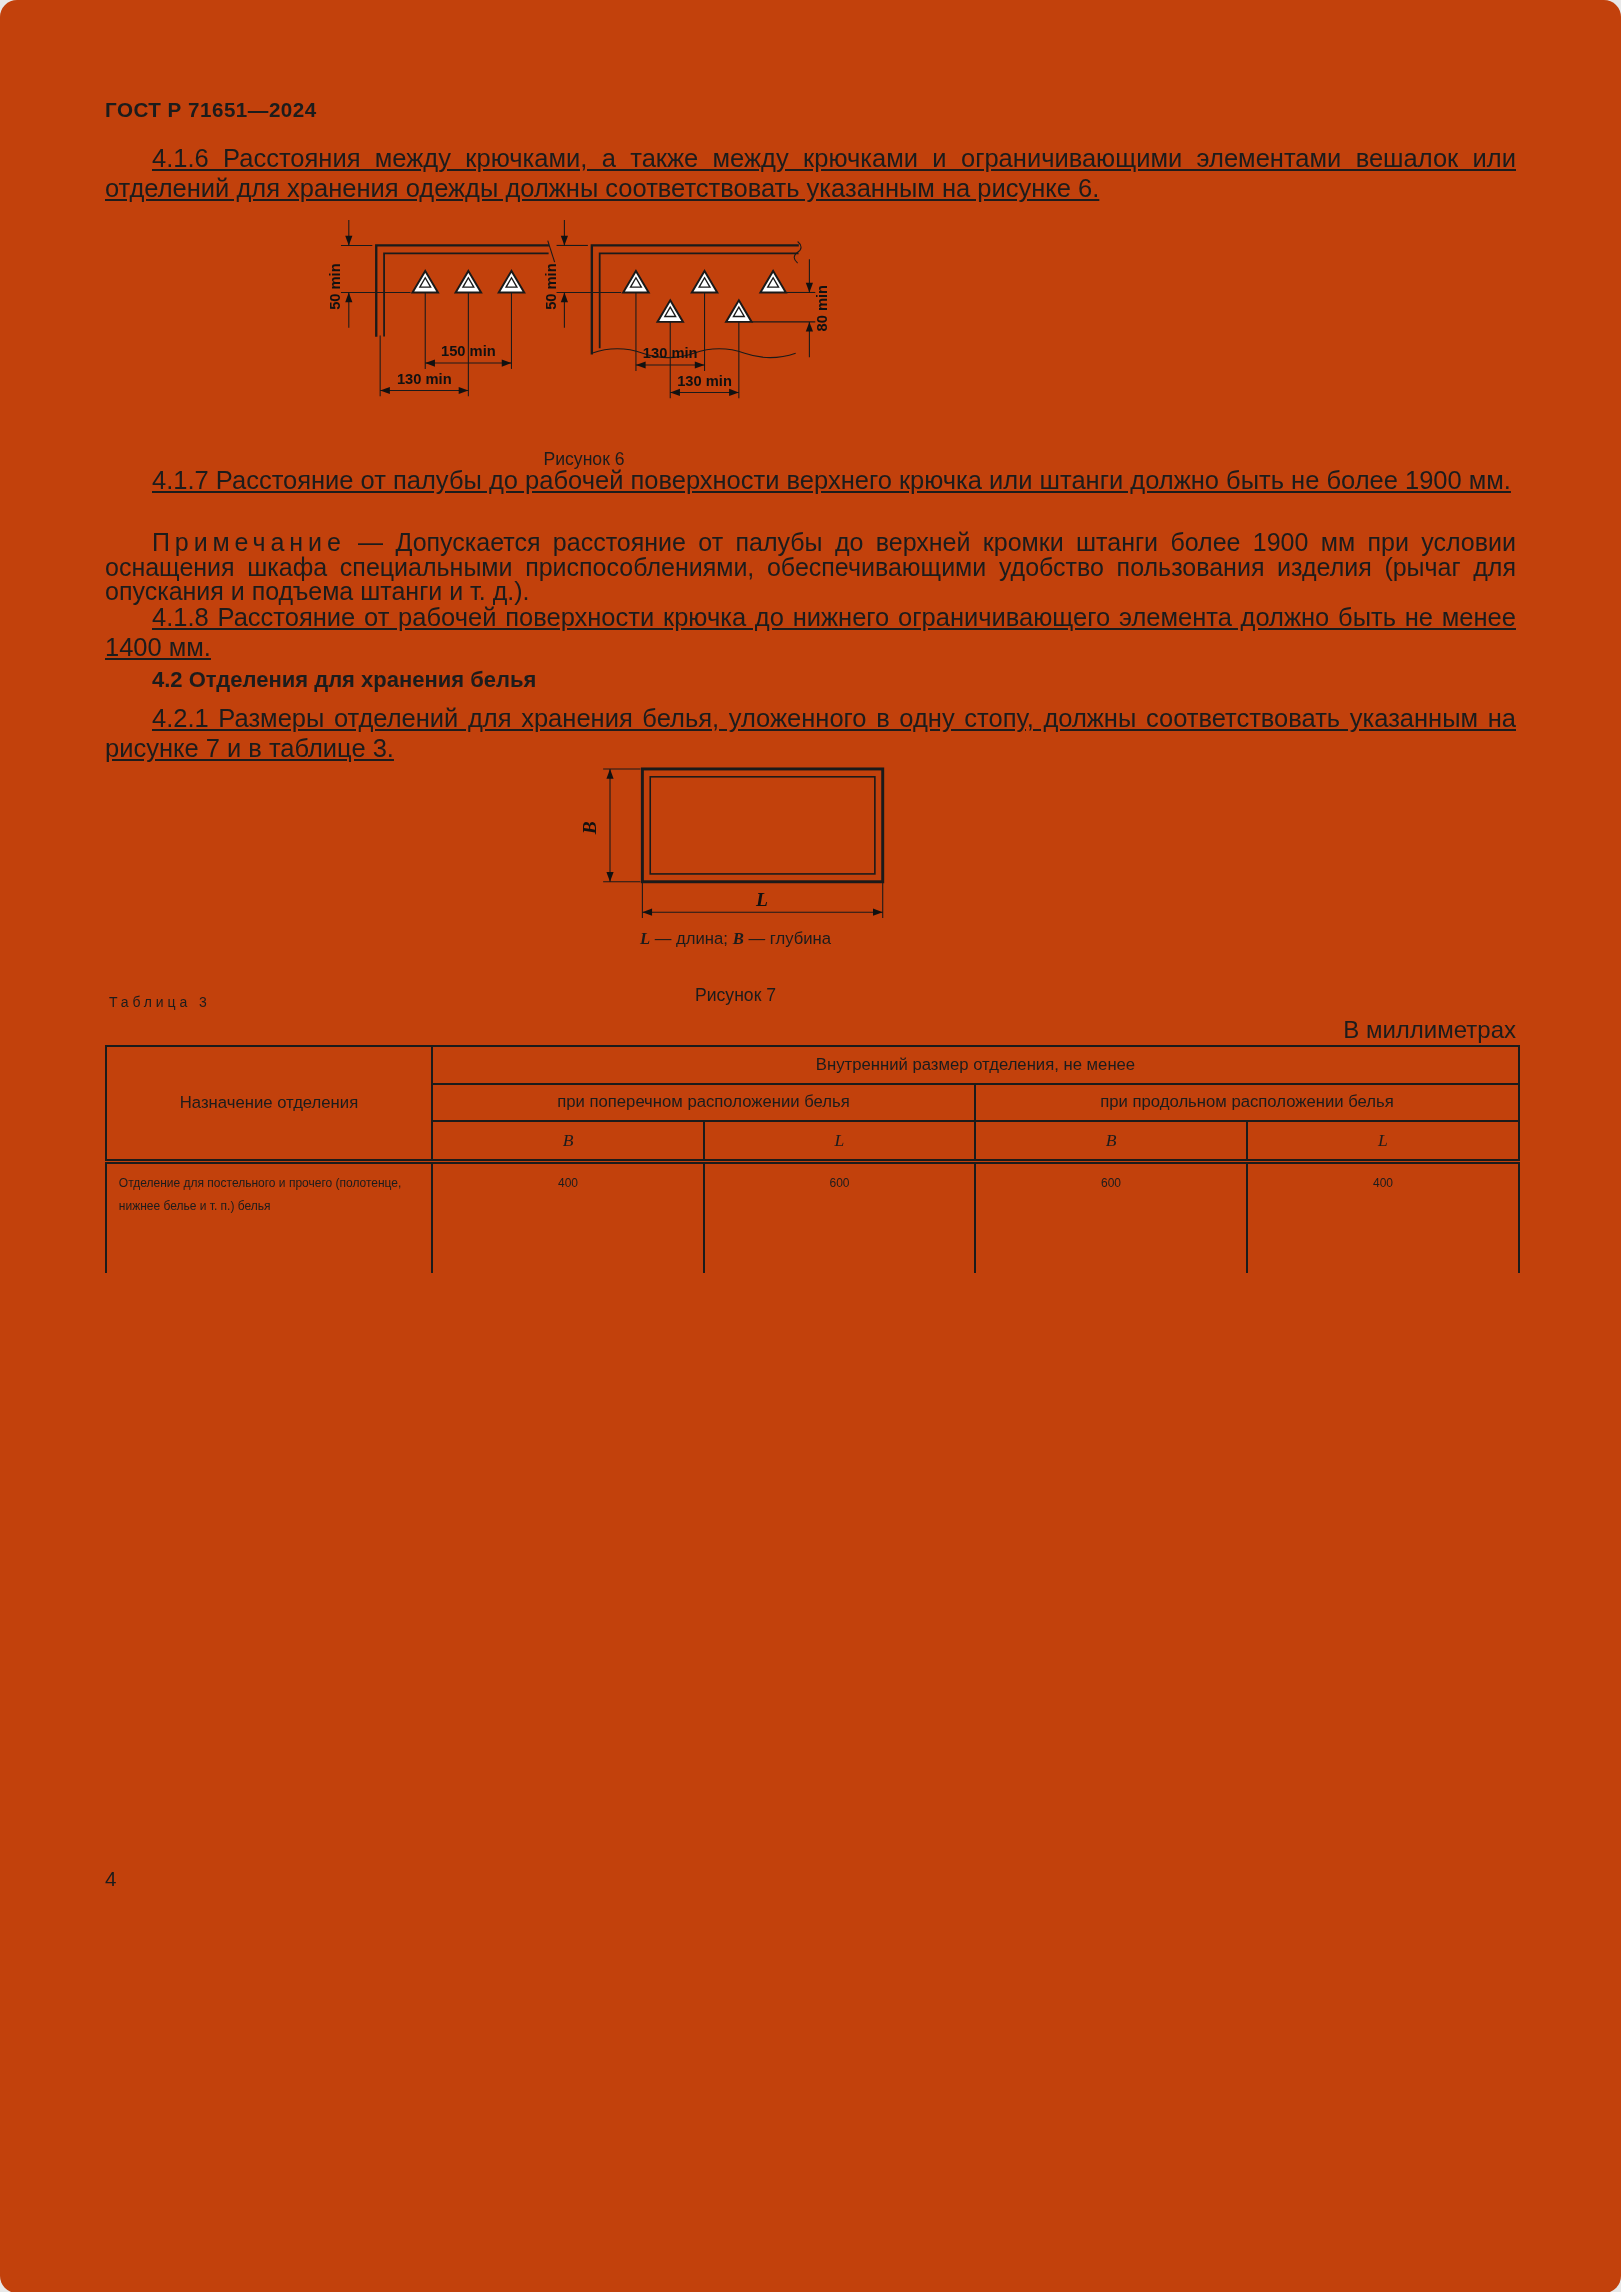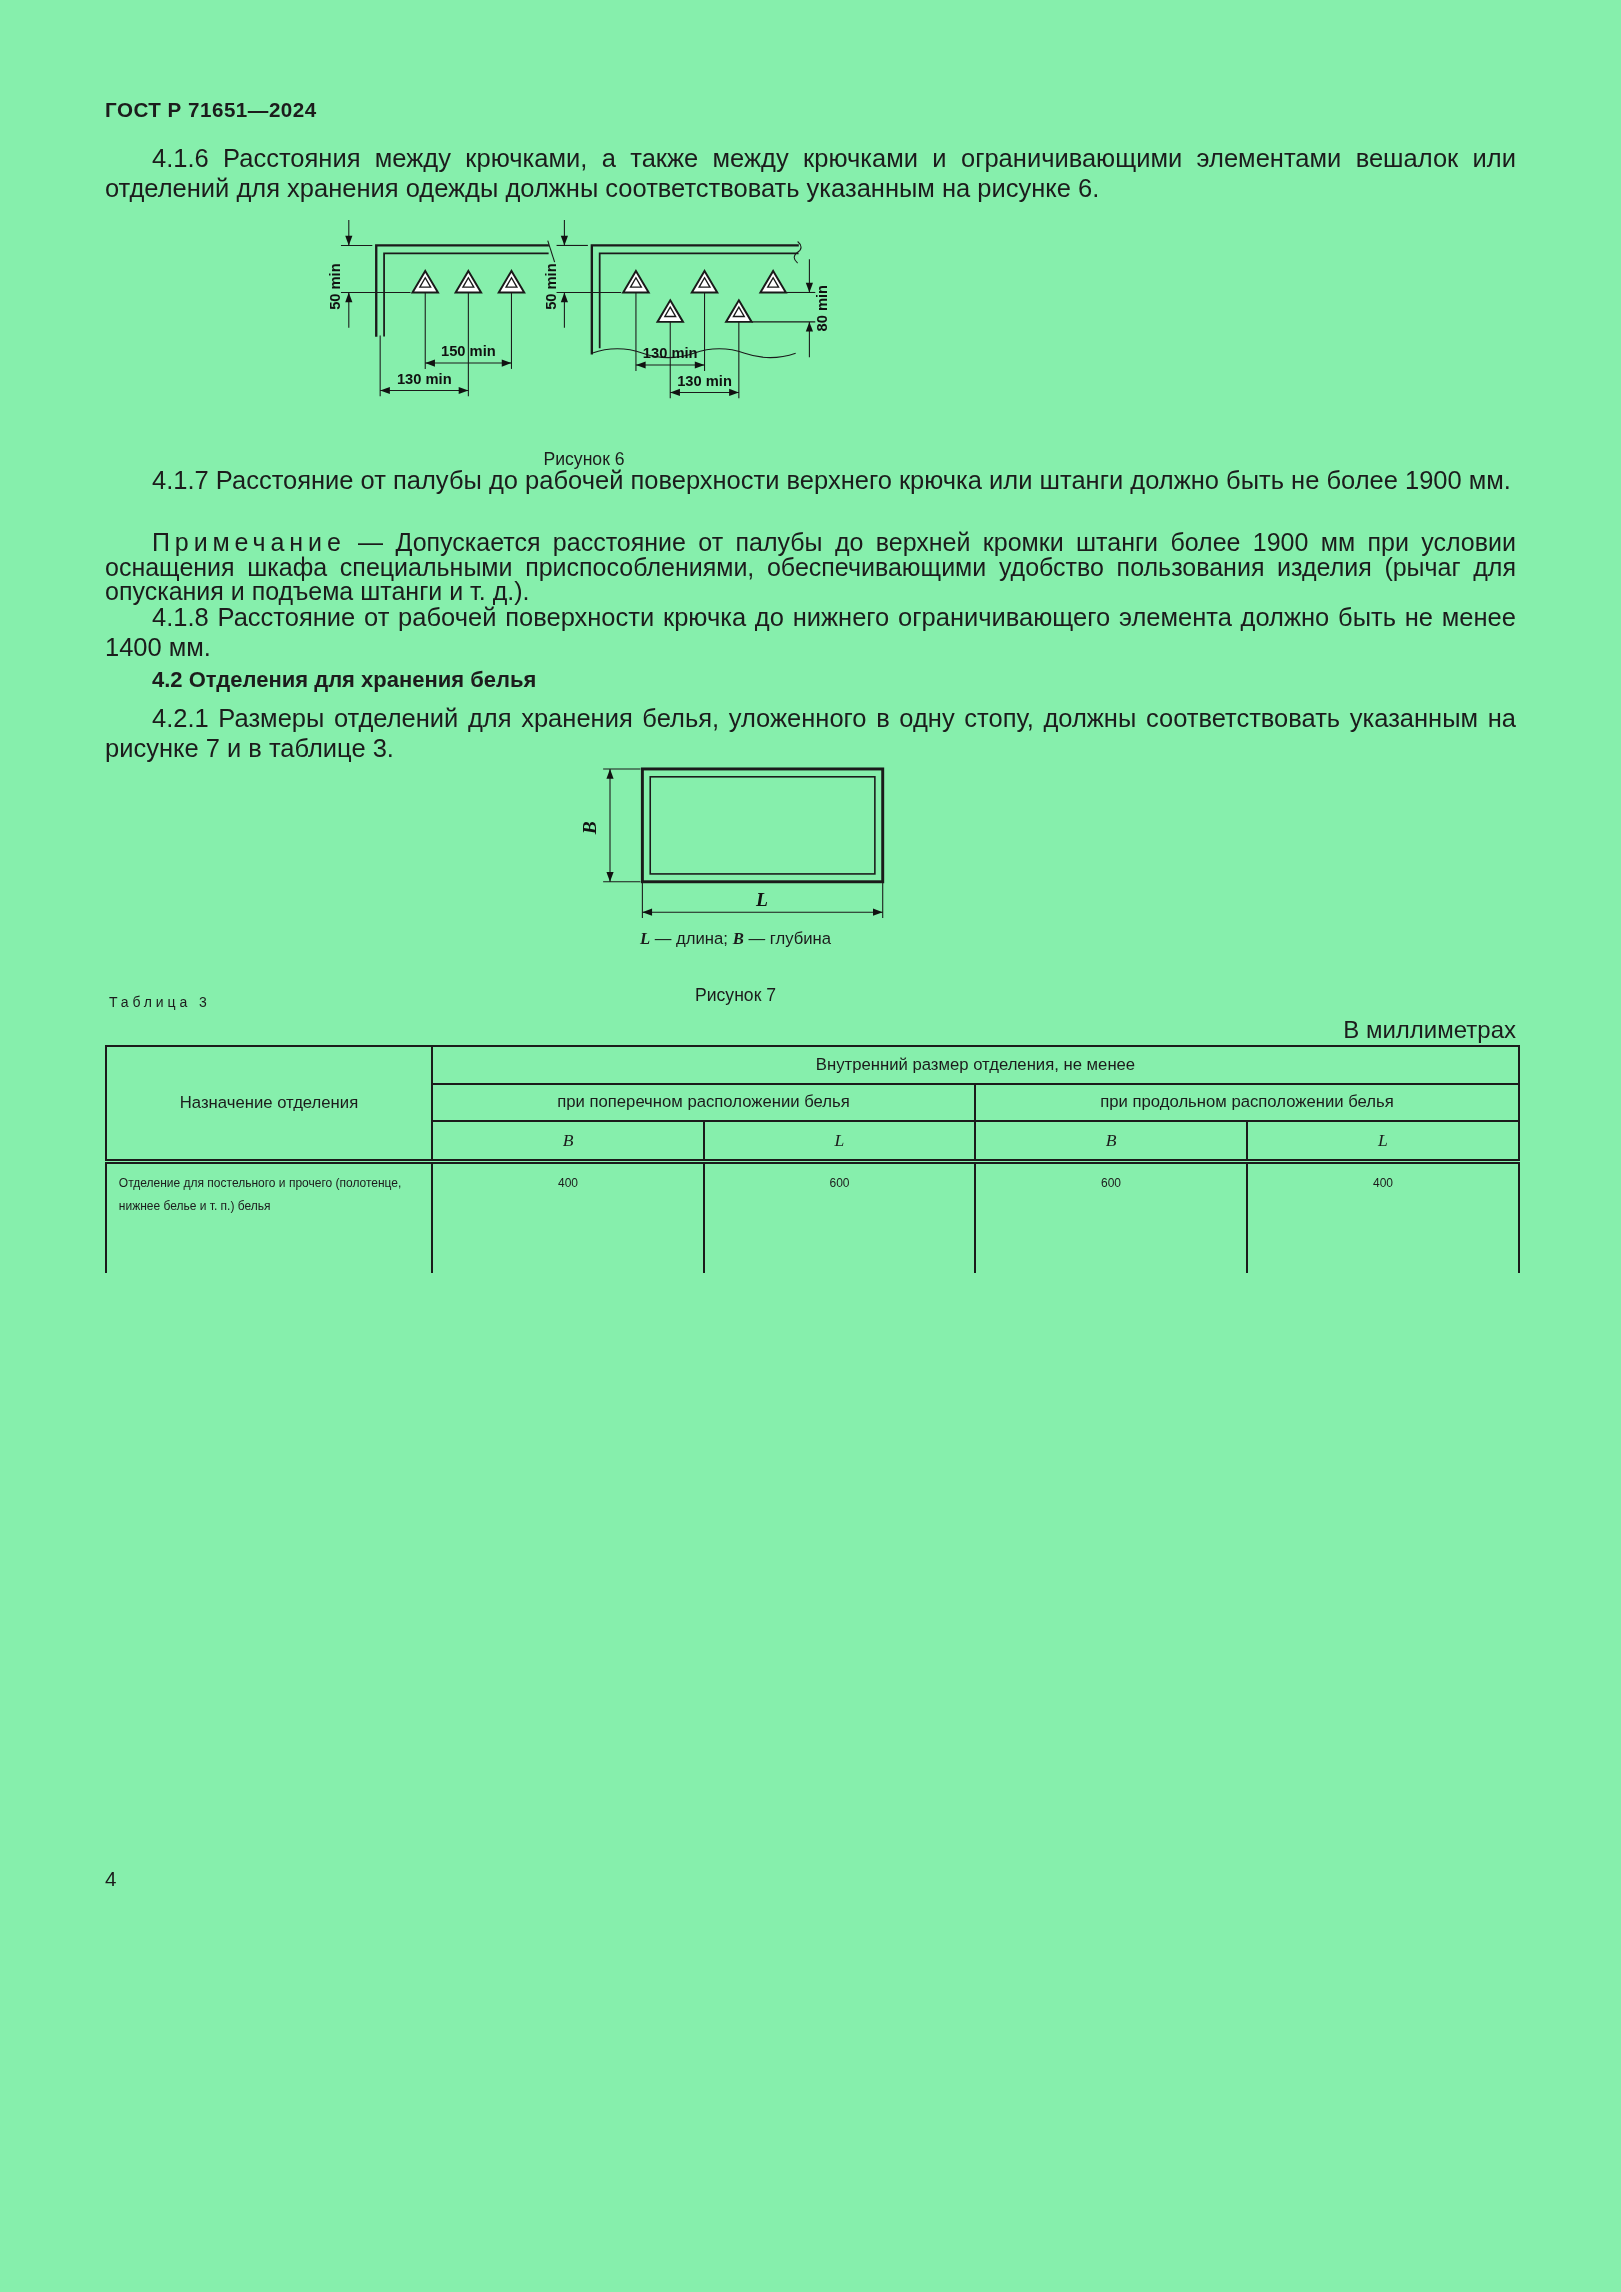--- a/index.html
+++ b/index.html
@@ -1,30 +1,31 @@
 <!DOCTYPE html>
 <html><head>
 <meta charset="utf-8">
 <style>
   html,body{margin:0;padding:0;background:#e8e8e8;}
   .page{
     position:relative;
     width:1621px;height:2293px;
-    background:#86efac;
+    background:#c2410c;
     margin:0 auto;
     overflow:hidden;
     font-family:"Liberation Sans",sans-serif;
     color:#1c1c1c;
+    border-radius:17px;
   }
   .abs{position:absolute;}
   .doc-header{left:105px;top:98px;font-size:20.6px;font-weight:bold;letter-spacing:0.5px;}
   .body-par{
     left:105px;width:1411px;
     font-size:25.5px;line-height:30px;
-    text-align:justify;text-indent:47px;
+    text-align:justify;text-indent:47px;text-decoration:underline;
   }
   .note-par{
     left:105px;width:1411px;
     font-size:25px;line-height:24.5px;
     text-align:justify;text-indent:47px;
   }
   .note-label{letter-spacing:4.9px;}
   .sec-heading{
     left:105px;width:1411px;
     font-size:22px;font-weight:bold;text-indent:47px;

